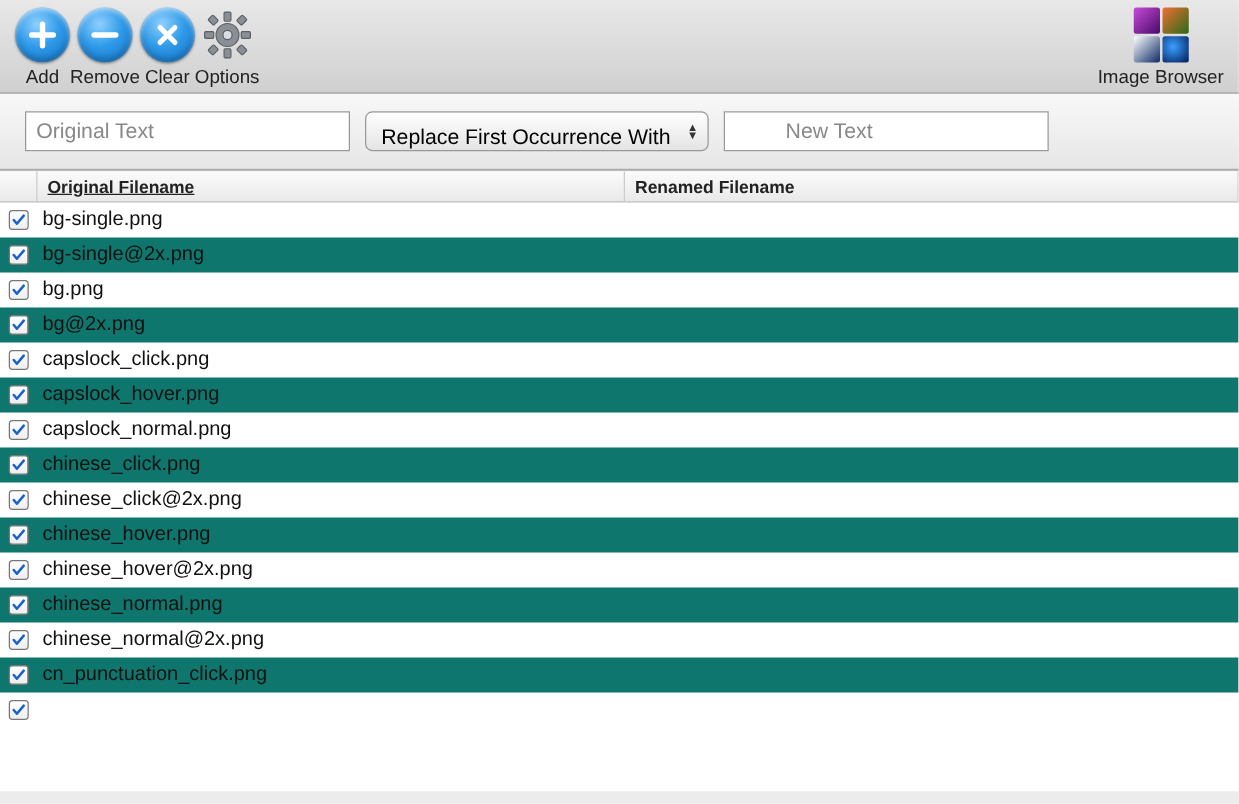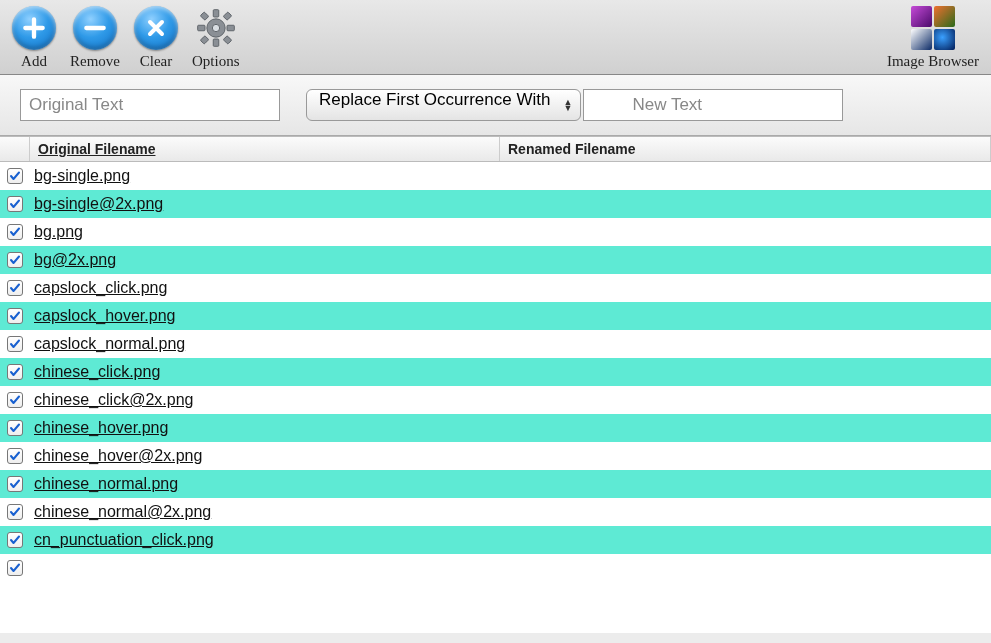--- a/index.html
+++ b/index.html
@@ -10,22 +10,20 @@
   width: 991px;
   height: 643px;
   overflow: hidden;
 }
 .toolbar {
   background: linear-gradient(to bottom, #e8e8e8 0%, #d0d0d0 100%);
   border-bottom: 1px solid #888;
   padding: 6px 12px 4px 12px;
   display: flex;
   align-items: flex-start;
-  gap: 14px;
-  font-family: Liberation Serif, serif;
 }
 .toolbar-item {
   display: flex;
   flex-direction: column;
   align-items: center;
   gap: 3px;
   cursor: pointer;
   font-size: 15px;
   color: #222;
 }
@@ -61,21 +59,21 @@
 .ib2 { background: linear-gradient(135deg,#f07030,#2a6a1a); }
 .ib3 { background: linear-gradient(135deg,#ffffff,#0b2a66); }
 .ib4 { background: radial-gradient(circle at 40% 40%, #3aa0ff, #001a55); }
 
 .filter-bar {
   background: linear-gradient(to bottom, #f8f8f8, #e6e6e6);
   border-bottom: 1px solid #aaa;
   padding: 14px 20px;
   display: flex;
   align-items: center;
-  gap: 2px;
+  gap: 12px;
 }
 .text-input {
   height: 32px;
   border: 1px solid #999;
   background: #fff;
   font-size: 17px;
   padding: 0 8px;
   color: #888;
   font-family: inherit;
 }
@@ -85,23 +83,22 @@
 .mode-select {
   flex: 0 0 auto;
   height: 32px;
   border: 1px solid #999;
   border-radius: 6px;
   background: linear-gradient(to bottom,#ffffff,#e4e4e4);
   font-size: 17px;
   padding: 0 30px 0 12px;
   position: relative;
   display: flex;
-  align-items: flex-start;
+  align-items: flex-end;
   cursor: pointer;
-  margin-left: 24px;
 }
 .mode-arrows {
   position: absolute;
   right: 8px;
   top: 50%;
   transform: translateY(-50%);
   display: flex;
   flex-direction: column;
   line-height: 6px;
   font-size: 9px;
@@ -130,23 +127,22 @@
 .th-orig  { width: 470px; text-decoration: underline; }
 .th-ren   { flex: 1; }
 
 .table-body { overflow: hidden; }
 .row {
   display: flex;
   align-items: center;
   height: 28px;
   font-size: 16px;
   color: #111;
-  text-decoration: underline;
-}
-.row-alt { background: #5eead4; }
+}
+.row-alt { background: #0f766e; }
 .cell-check {
   width: 30px;
   display: flex;
   align-items: center;
   justify-content: center;
 }
 .cell-orig { width: 470px; padding-left: 4px; white-space: nowrap; overflow: hidden; text-overflow: ellipsis; }
 .cell-ren  { flex: 1; padding-left: 8px; }
 
 .chk {

